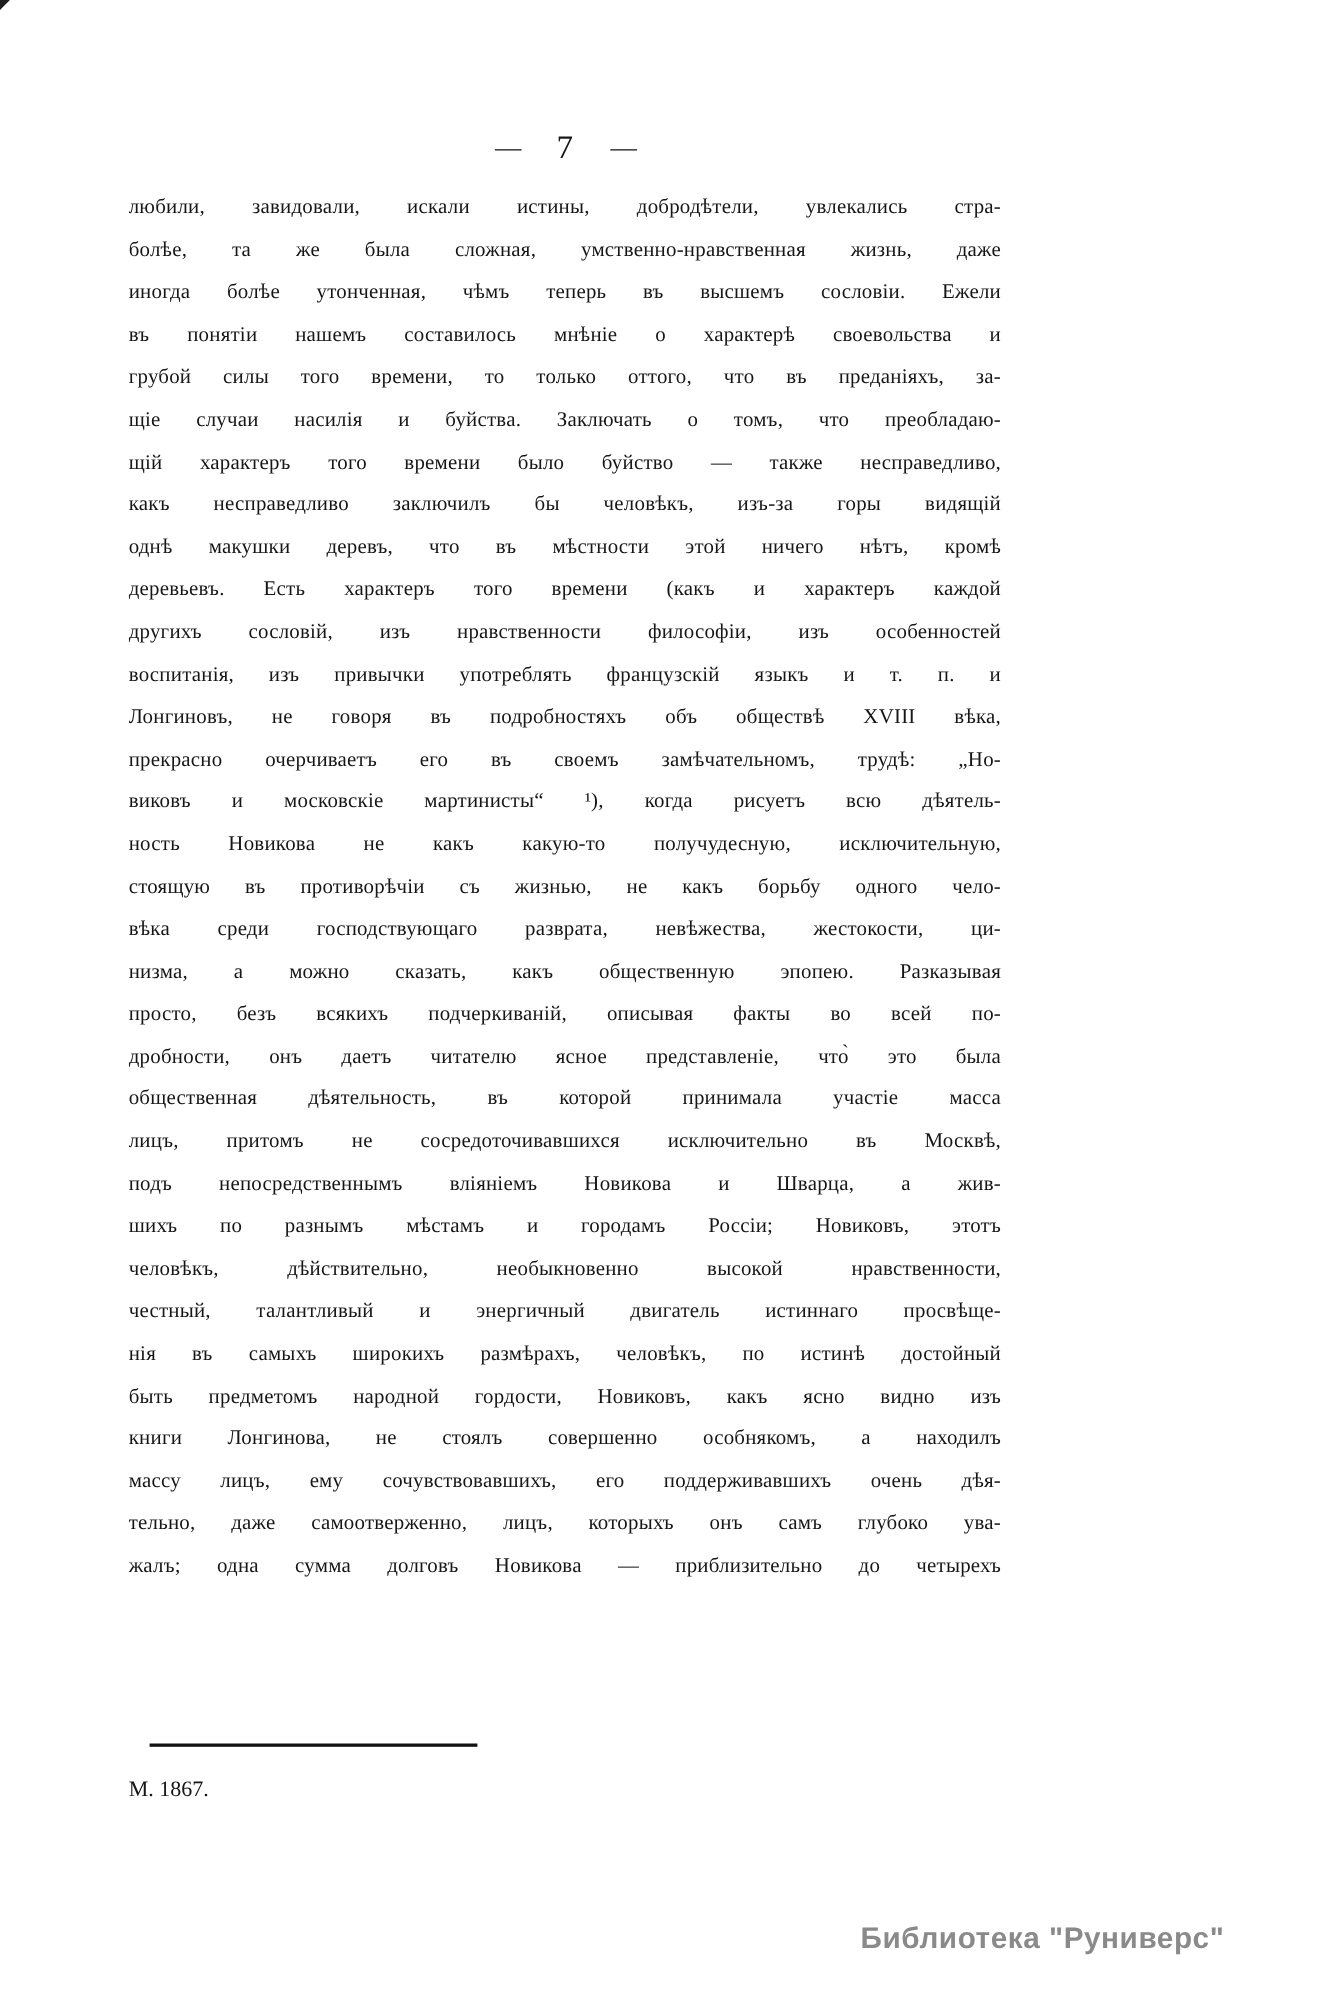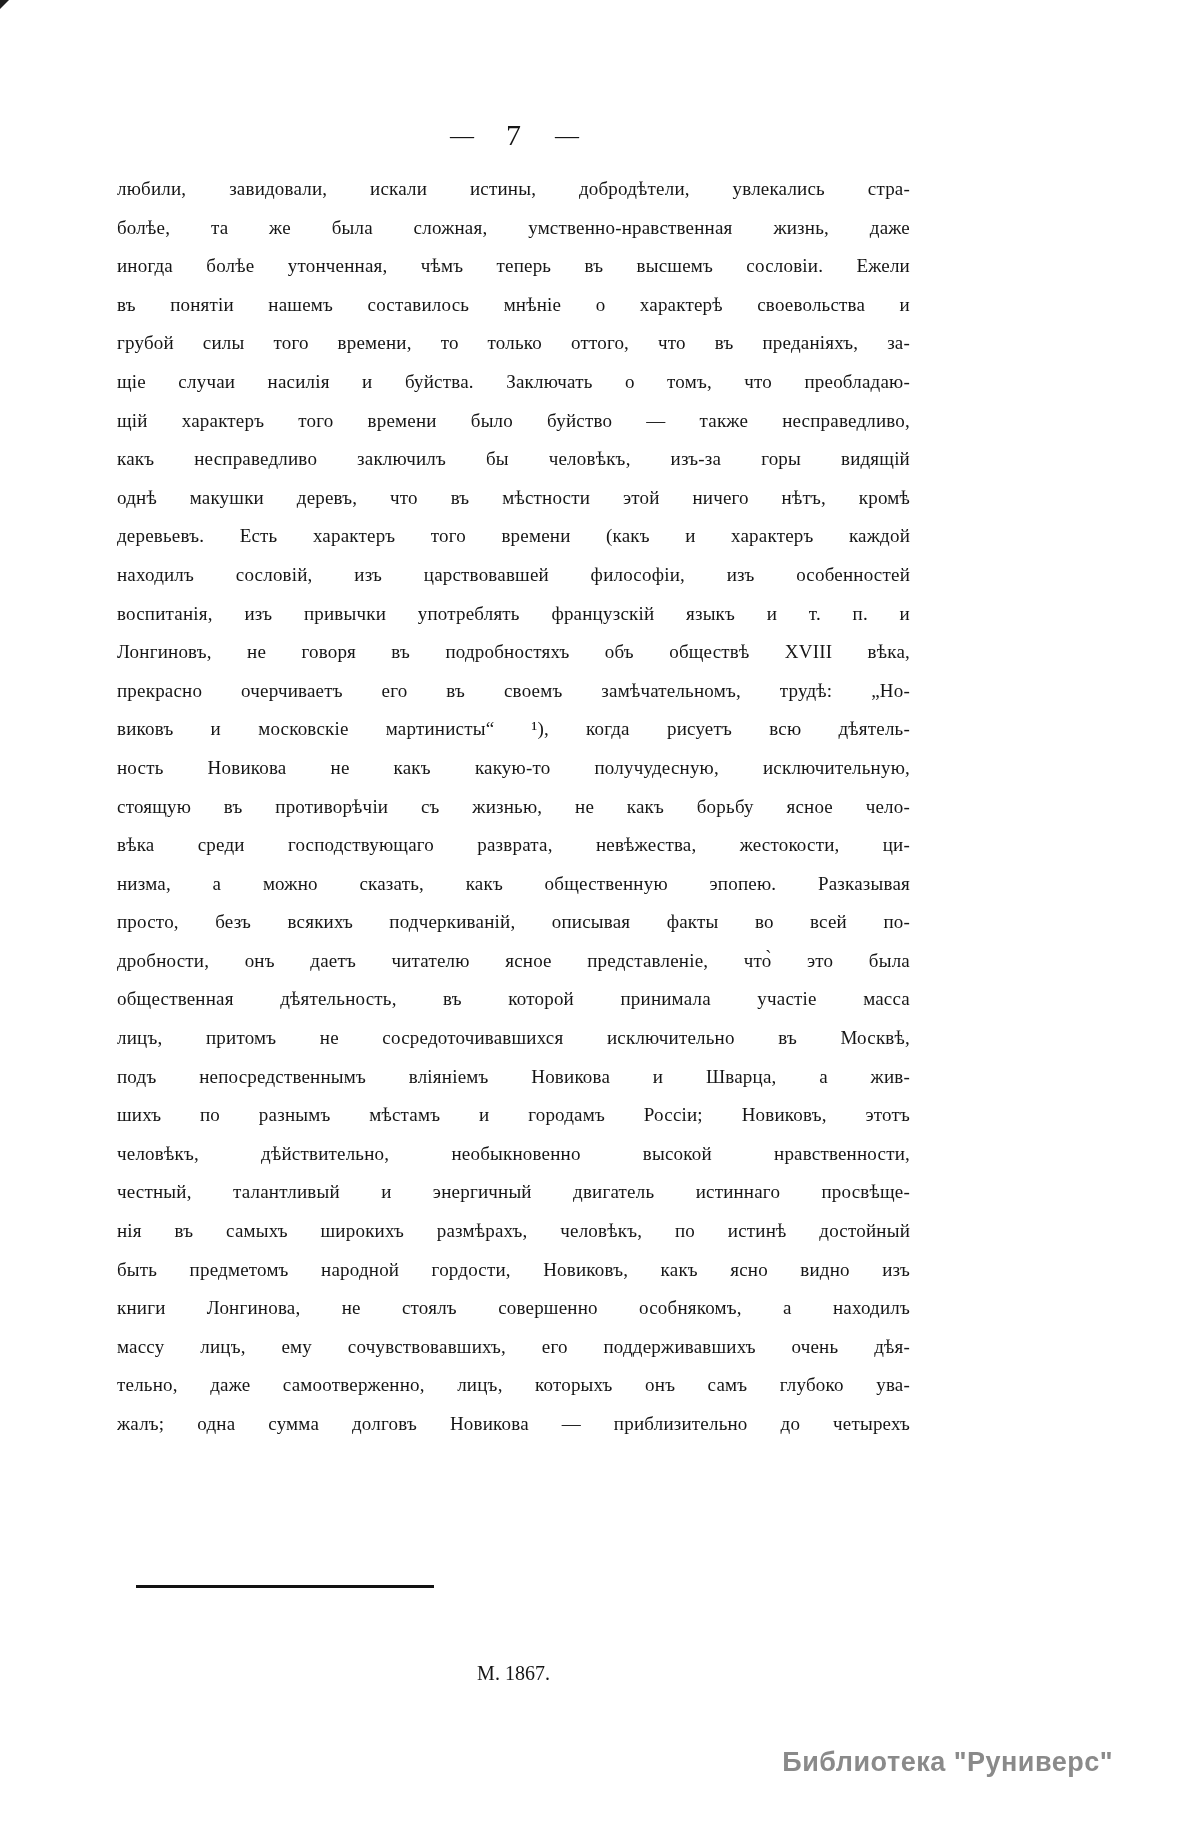--- a/index.html
+++ b/index.html
@@ -80,22 +80,21 @@
     text-align: justify;
     text-align-last: justify;
   }
   .fn-marker {
     vertical-align: 1px;
   }
   .fn-italic {
     font-style: italic;
   }
   .fn-line2 {
-    text-align: center;
-    margin-top: 46px;
+    text-align: left;
   }
   .watermark {
     position: absolute;
     top: 1747px;
     right: 87px;
     font-family: "Liberation Sans", "DejaVu Sans", sans-serif;
     font-weight: 700;
     font-size: 27px;
     color: #8a8a8a;
     letter-spacing: 0.5px;
@@ -118,27 +117,27 @@
       <div class="line">любили, завидовали, искали истины, добродѣтели, увлекались стра-</div>
       <div class="line">болѣе, та же была сложная, умственно-нравственная жизнь, даже</div>
       <div class="line">иногда болѣе утонченная, чѣмъ теперь въ высшемъ сословіи. Ежели</div>
       <div class="line">въ понятіи нашемъ составилось мнѣніе о характерѣ своевольства и</div>
       <div class="line">грубой силы того времени, то только оттого, что въ преданіяхъ, за-</div>
       <div class="line">щіе случаи насилія и буйства. Заключать о томъ, что преобладаю-</div>
       <div class="line">щій характеръ того времени было буйство — также несправедливо,</div>
       <div class="line">какъ несправедливо заключилъ бы человѣкъ, изъ-за горы видящій</div>
       <div class="line">однѣ макушки деревъ, что въ мѣстности этой ничего нѣтъ, кромѣ</div>
       <div class="line">деревьевъ. Есть характеръ того времени (какъ и характеръ каждой</div>
-      <div class="line">находилъ сословій, изъ царствовавшей философіи, изъ особенностей</div>
+      <div class="line">другихъ сословій, изъ нравственности философіи, изъ особенностей</div>
       <div class="line">воспитанія, изъ привычки употреблять французскій языкъ и т. п. и</div>
       <div class="line">Лонгиновъ, не говоря въ подробностяхъ объ обществѣ XVIII вѣка,</div>
       <div class="line">прекрасно очерчиваетъ его въ своемъ замѣчательномъ, трудѣ: „Но-</div>
       <div class="line">виковъ и московскіе мартинисты“ ¹), когда рисуетъ всю дѣятель-</div>
       <div class="line">ность Новикова не какъ какую-то получудесную, исключительную,</div>
-      <div class="line">стоящую въ противорѣчіи съ жизнью, не какъ борьбу ясное чело-</div>
+      <div class="line">стоящую въ противорѣчіи съ жизнью, не какъ борьбу одного чело-</div>
       <div class="line">вѣка среди господствующаго разврата, невѣжества, жестокости, ци-</div>
       <div class="line">низма, а можно сказать, какъ общественную эпопею. Разказывая</div>
       <div class="line">просто, безъ всякихъ подчеркиваній, описывая факты во всей по-</div>
       <div class="line">дробности, онъ даетъ читателю ясное представленіе, что̀ это была</div>
       <div class="line">общественная дѣятельность, въ которой принимала участіе масса</div>
       <div class="line">лицъ, притомъ не сосредоточивавшихся исключительно въ Москвѣ,</div>
       <div class="line">подъ непосредственнымъ вліяніемъ Новикова и Шварца, а жив-</div>
       <div class="line">шихъ по разнымъ мѣстамъ и городамъ Россіи; Новиковъ, этотъ</div>
       <div class="line">человѣкъ, дѣйствительно, необыкновенно высокой нравственности,</div>
       <div class="line">честный, талантливый и энергичный двигатель истиннаго просвѣще-</div>

